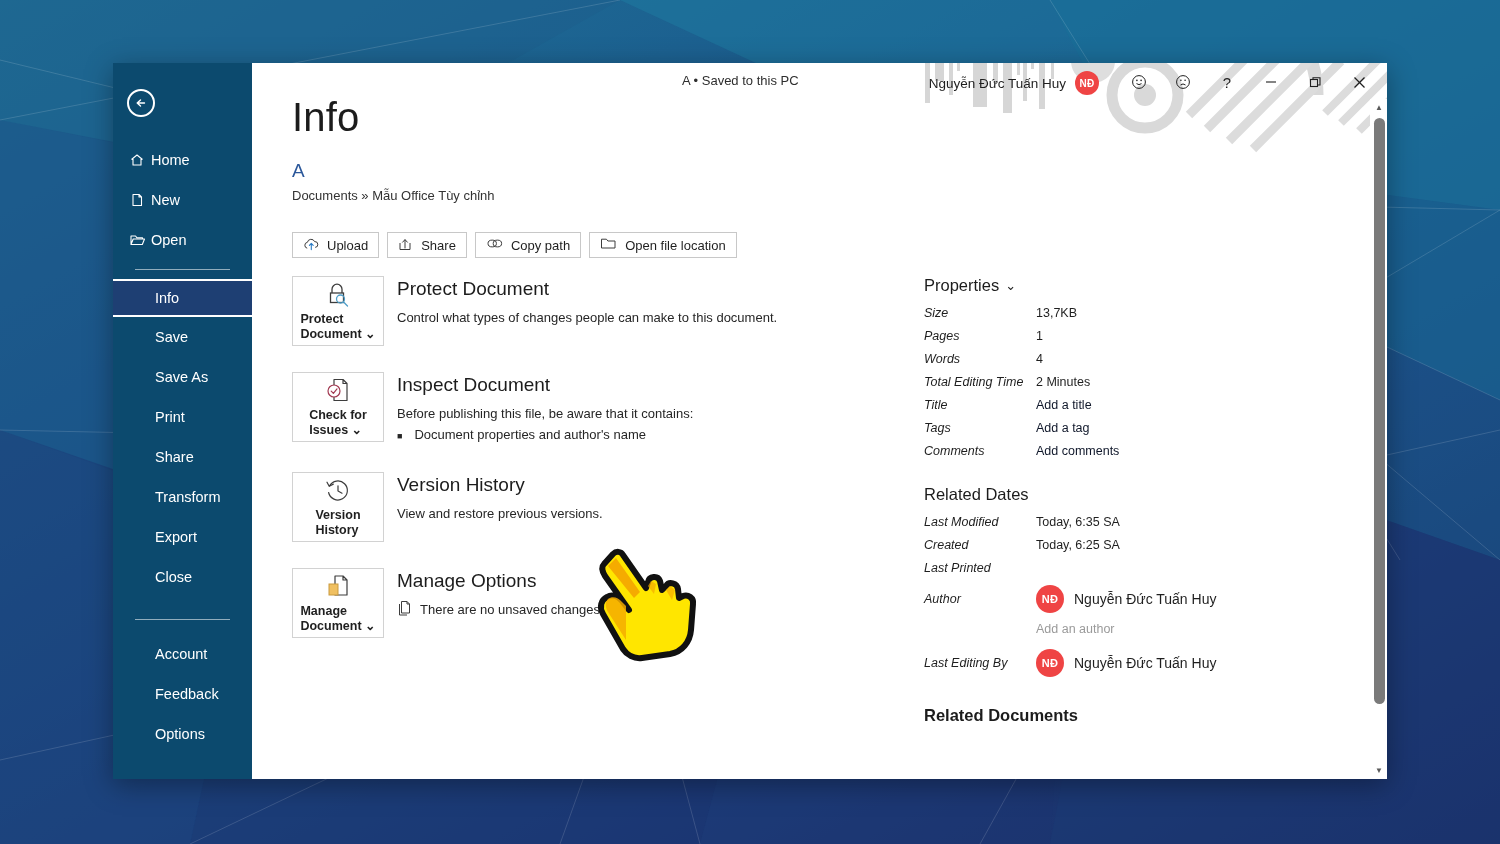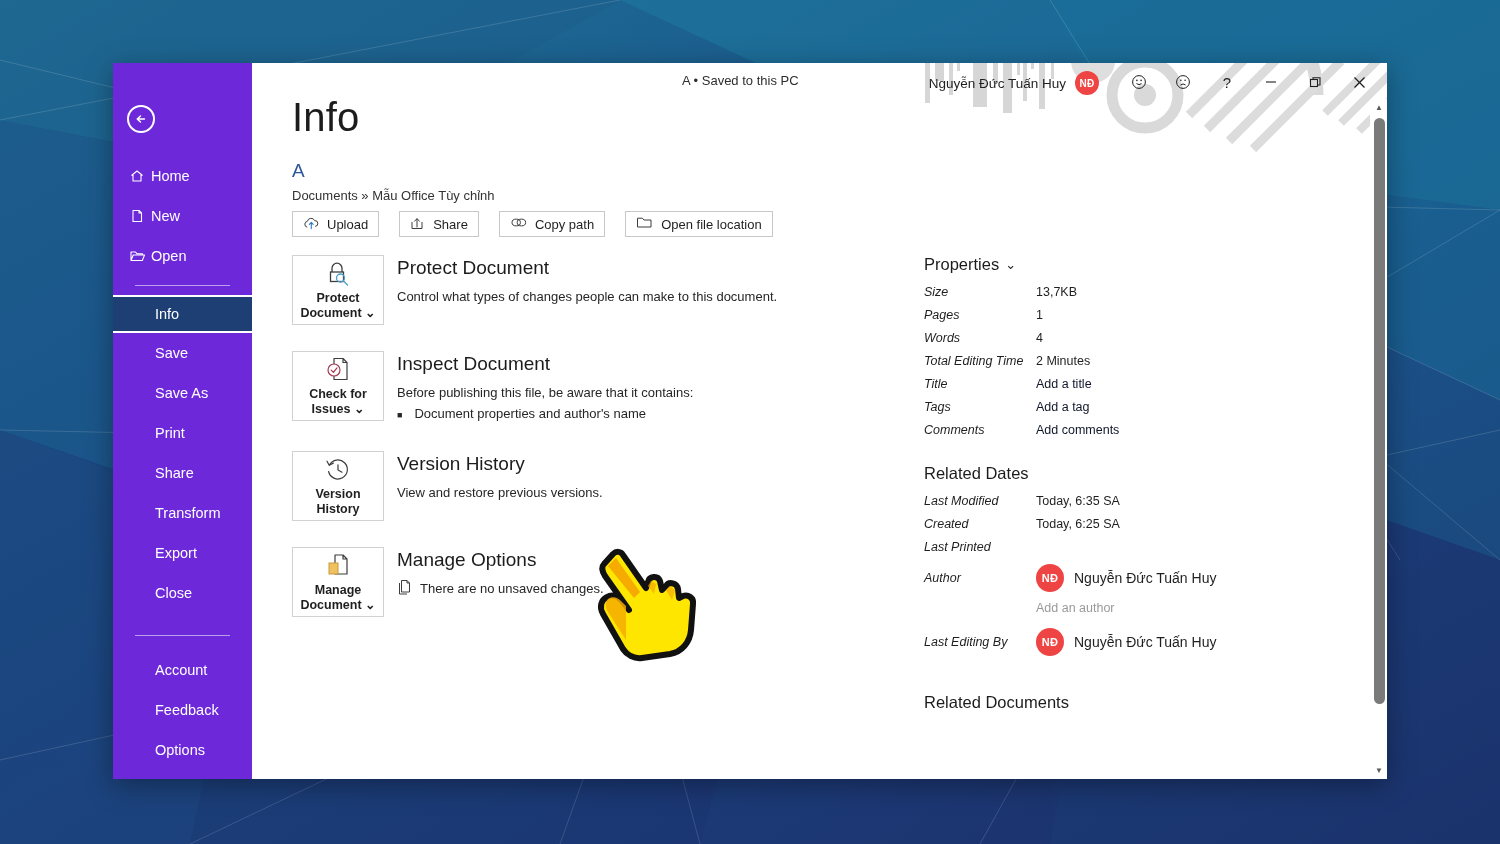--- a/index.html
+++ b/index.html
@@ -27,25 +27,25 @@
     width: 1274px; height: 716px;
     background: #ffffff;
     box-shadow: 0 6px 26px rgba(0,0,0,0.35);
     overflow: hidden;
     display: flex;
   }
 
   
   #sidebar {
     width: 139px;
-    background: #6d28d9;
+    background: #0c4a6e;
     color: #fff;
     flex: 0 0 139px;
     position: relative;
-    padding-top: 42px;
+    padding-top: 26px;
   }
   #back-btn {
     width: 28px; height: 28px;
     border: 2px solid #ffffff;
     border-radius: 50%;
     margin-left: 14px;
     display: flex; align-items: center; justify-content: center;
     cursor: pointer;
   }
   #back-btn svg { display:block; }
@@ -138,21 +138,21 @@
     font-weight: 300;
     color: #1c1c1c;
     margin-top: -4px;
     letter-spacing: .2px;
   }
 
   #fileinfo { margin-top: 20px; }
   #file-name { font-size: 19px; color: #2b579a; font-weight: 400; }
   #file-path { font-size: 13px; color: #333; margin-top: 6px; }
 
-  #quickbtns { display: flex; gap: 20px; margin-top: 8px; }
+  #quickbtns { display: flex; gap: 8px; margin-top: 29px; }
   .qbtn {
     height: 26px;
     border: 1px solid #c8c8c8;
     background: #fff;
     display: flex; align-items: center; gap: 7px;
     padding: 0 10px;
     font-size: 13px; color: #1f1f1f;
     cursor: pointer;
   }
 
@@ -167,21 +167,21 @@
     border: 1px solid #d2d2d2;
     background: #fff;
     display: flex; flex-direction: column;
     align-items: center; justify-content: center;
     cursor: pointer;
     flex: 0 0 92px;
   }
   .bigbtn .bb-ico { height: 28px; display:flex; align-items:center; }
   .bigbtn .bb-label {
     font-size: 12.5px; color: #1f1f1f;
-    font-weight: bold; text-align: center;
+    font-weight: bold; 
     line-height: 15px; margin-top: 4px;
   }
   .sec-body { margin-left: 13px; padding-top: 2px; }
   .sec-title { font-size: 19px; color: #1c1c1c; font-weight: 400; }
   .sec-desc { font-size: 13px; color: #262626; margin-top: 8px; line-height: 19px; }
   .bullet-row { display: flex; align-items: flex-start; margin-top: 4px; font-size: 13px; color: #262626; }
   .bullet-row .bt { font-size: 9px; margin-right: 12px; line-height: 19px; }
   .icon-row { display: flex; align-items: center; gap: 7px; margin-top: 7px; font-size: 13px; color: #262626; }
 
   
@@ -645,21 +645,21 @@
           </div>
           <div class="addauthor">Add an author</div>
           <div class="prow person-row" style="margin-top:8px;">
             <span class="pkey" style="line-height:38px;">Last Editing By</span>
             <span class="person" style="margin-left:0;">
               <span class="avatar">NĐ</span>
               <span class="pname">Nguyễn Đức Tuấn Huy</span>
             </span>
           </div>
 
-          <div class="grp-head" style="margin-top:32px;">Related Documents</div>
+          <div class="grp-head" style="margin-top:24px;font-weight:bold;">Related Documents</div>
         </div>
       </div>
     </div>
 
     <div id="scrollbar">
       <div class="sb-arrow">▲</div>
       <div id="sb-track">
         <div id="sb-thumb"></div>
       </div>
       <div class="sb-arrow">▼</div>

